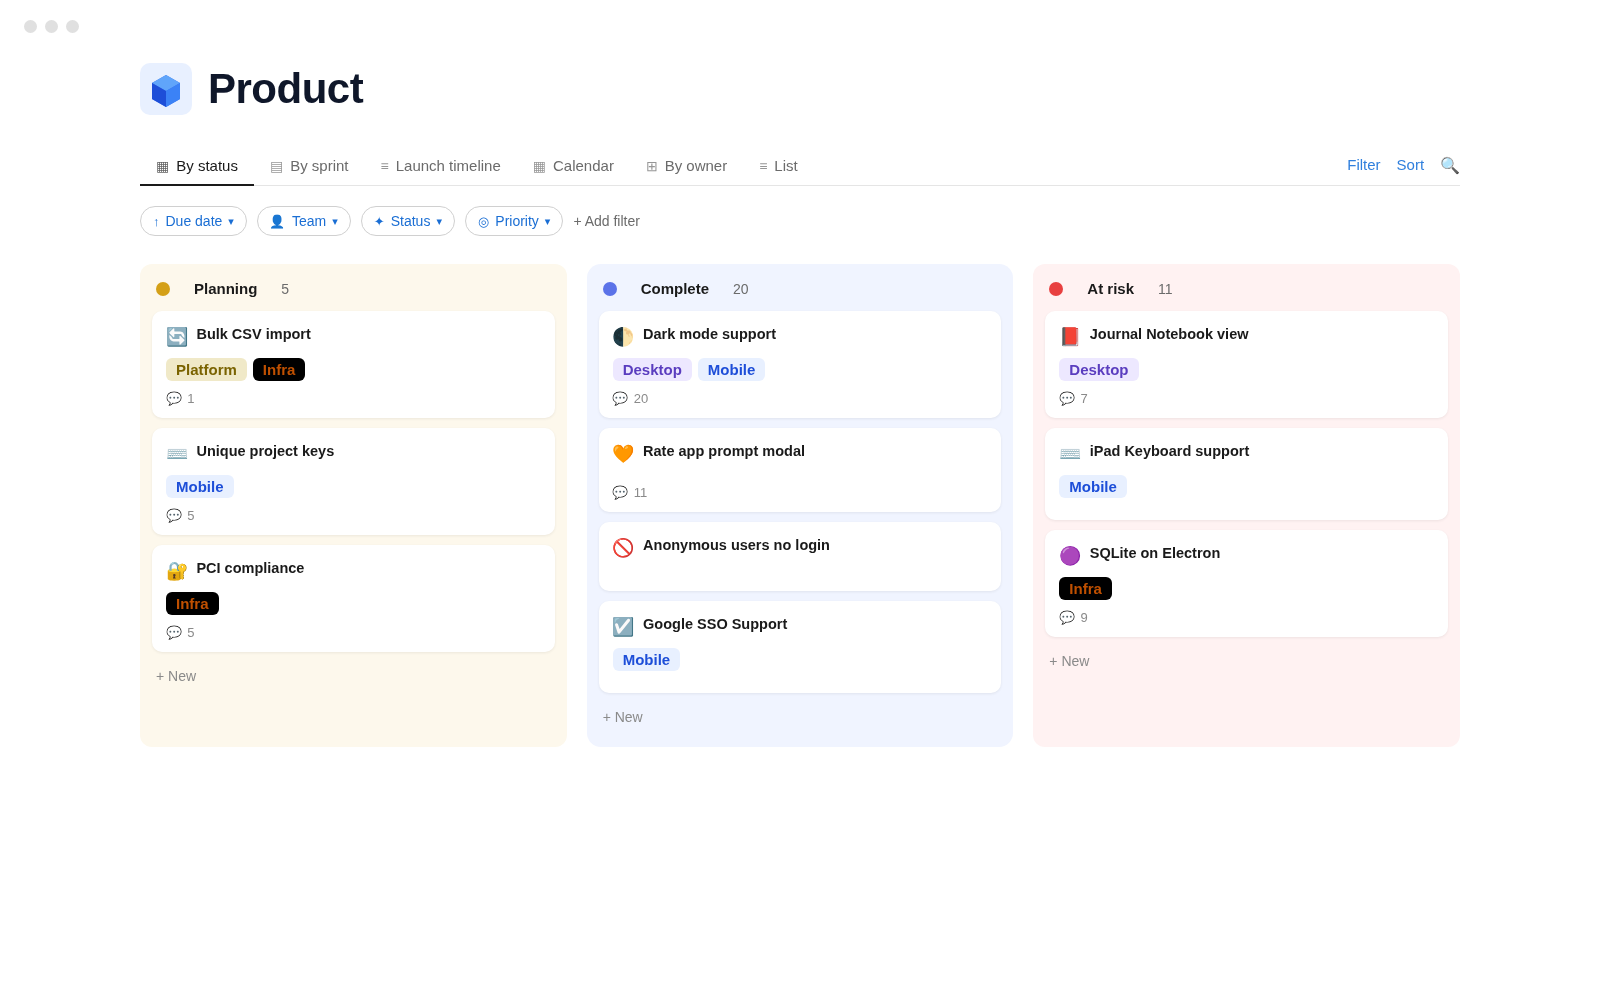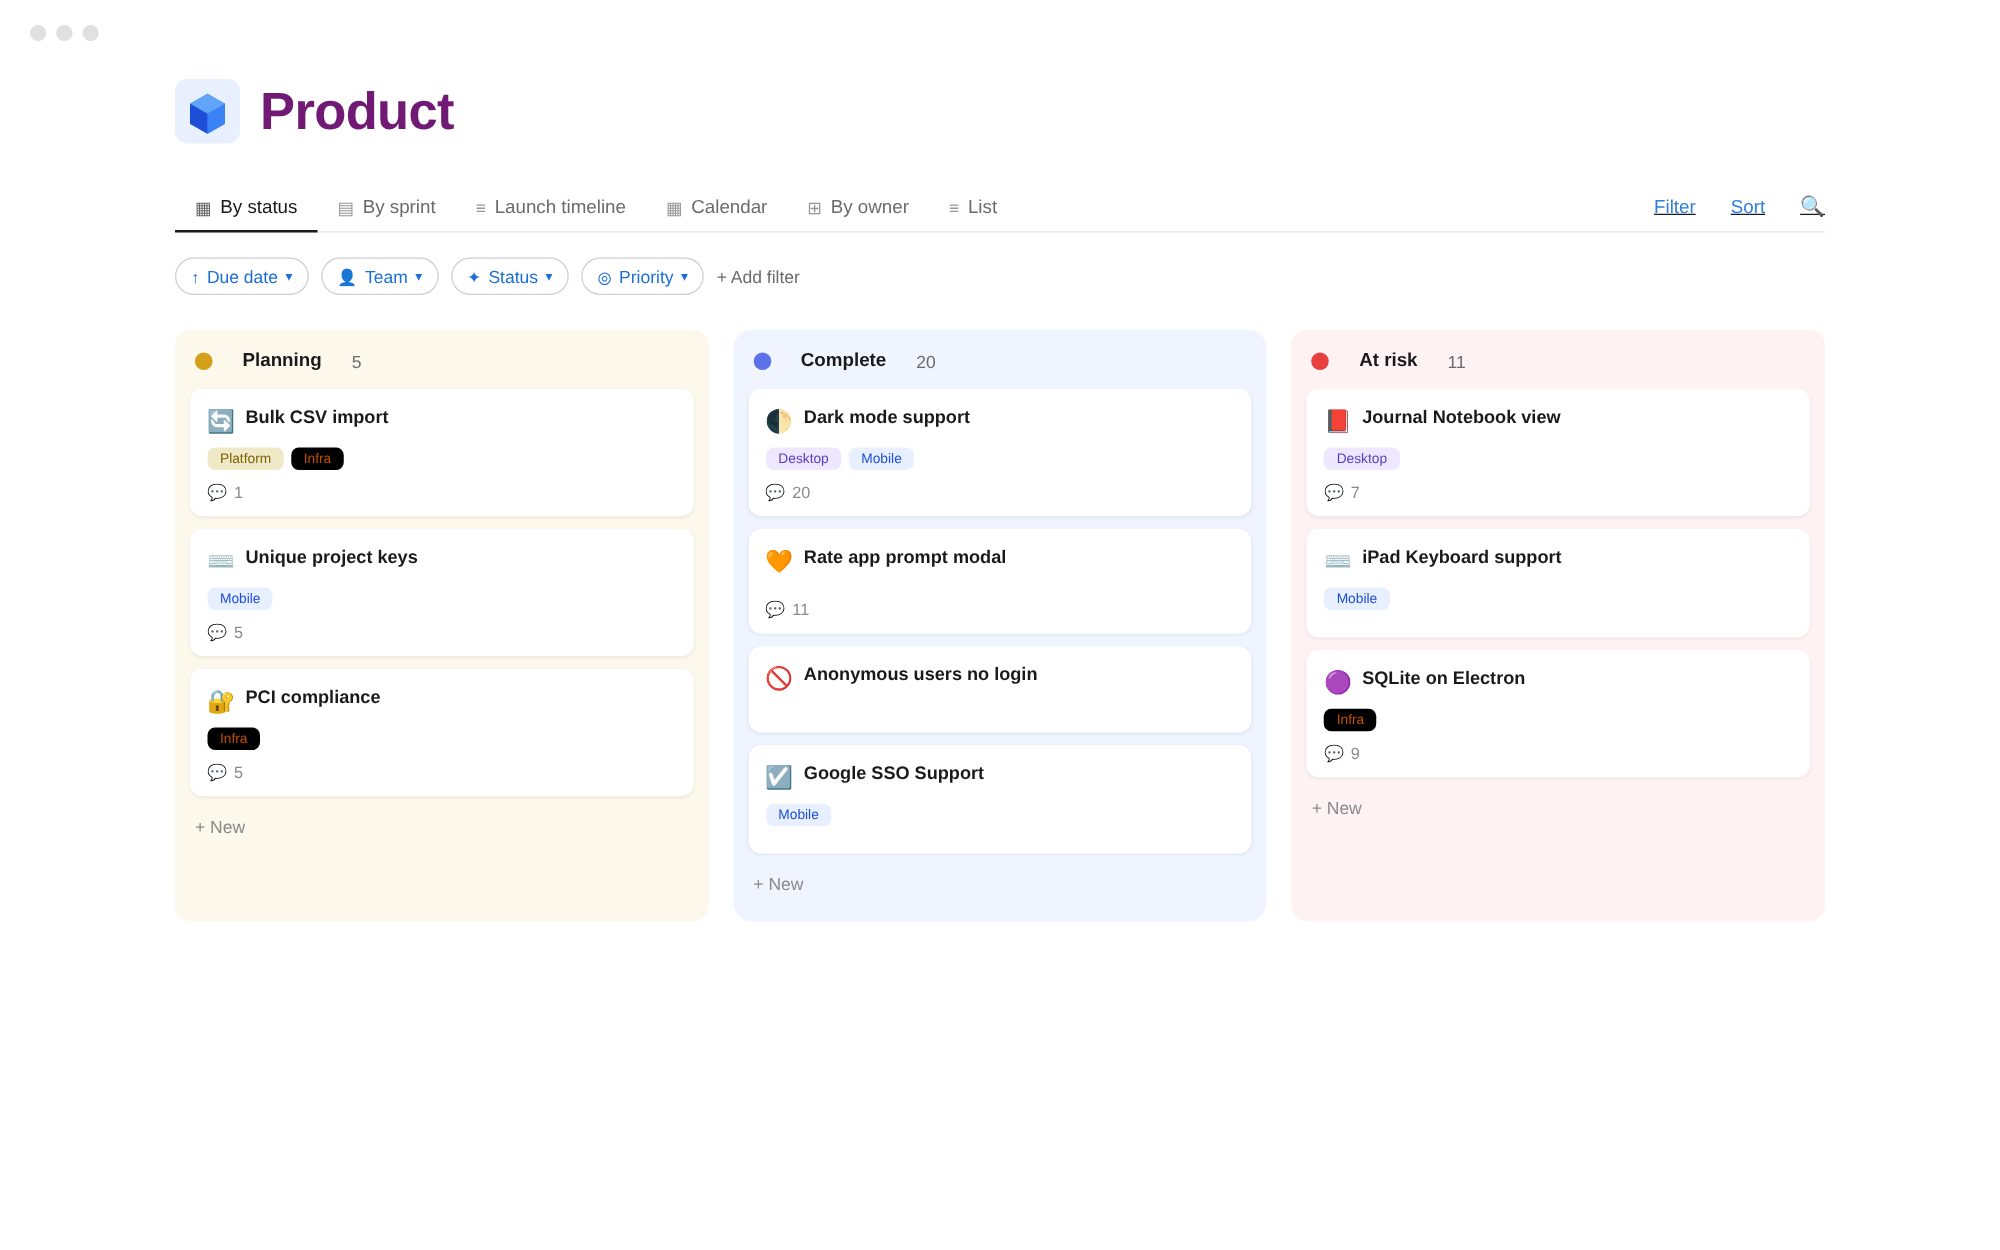--- a/index.html
+++ b/index.html
@@ -37,21 +37,21 @@
       gap: 16px;
       margin-bottom: 32px;
     }
     .page-icon {
       width: 52px;
       height: 52px;
     }
     .page-title {
       font-size: 42px;
       font-weight: 700;
-      color: #701a75;
+      color: #0f172a;
       letter-spacing: -0.5px;
     }
 
     
     .tabs {
       display: flex;
       align-items: center;
       border-bottom: 1px solid #e5e5e5;
       margin-bottom: 20px;
       gap: 0;
@@ -73,24 +73,23 @@
       border-bottom: 2px solid #1a1a1a;
       font-weight: 500;
     }
     .tab-icon {
       font-size: 14px;
       opacity: 0.7;
     }
     .tabs-right {
       margin-left: auto;
       display: flex;
-      align-items: center;
-      gap: 28px;
+      align-items: flex-start;
+      gap: 16px;
       padding-bottom: 2px;
-      text-decoration: underline;
     }
     .tab-action {
       font-size: 15px;
       color: #2f7fdd;
       cursor: pointer;
       font-weight: 500;
     }
     .search-icon-btn {
       color: #6b6b6b;
       cursor: pointer;
@@ -197,22 +196,22 @@
     }
     .card-tags {
       display: flex;
       flex-wrap: wrap;
       gap: 6px;
       margin-bottom: 10px;
     }
     .tag {
       padding: 3px 10px;
       border-radius: 6px;
-      font-size: 11px;
-      font-weight: 400;
+      font-size: 15px;
+      font-weight: 700;
     }
     .tag-platform  { background: #f0e9c8; color: #7a6300; }
     .tag-infra     { background: #000000; color: #c05000; }
     .tag-mobile    { background: #e8f0ff; color: #1d4ed8; }
     .tag-desktop   { background: #ede8ff; color: #5a3dbf; }
     .card-comments {
       display: flex;
       align-items: center;
       gap: 5px;
       color: #8a8a8a;

